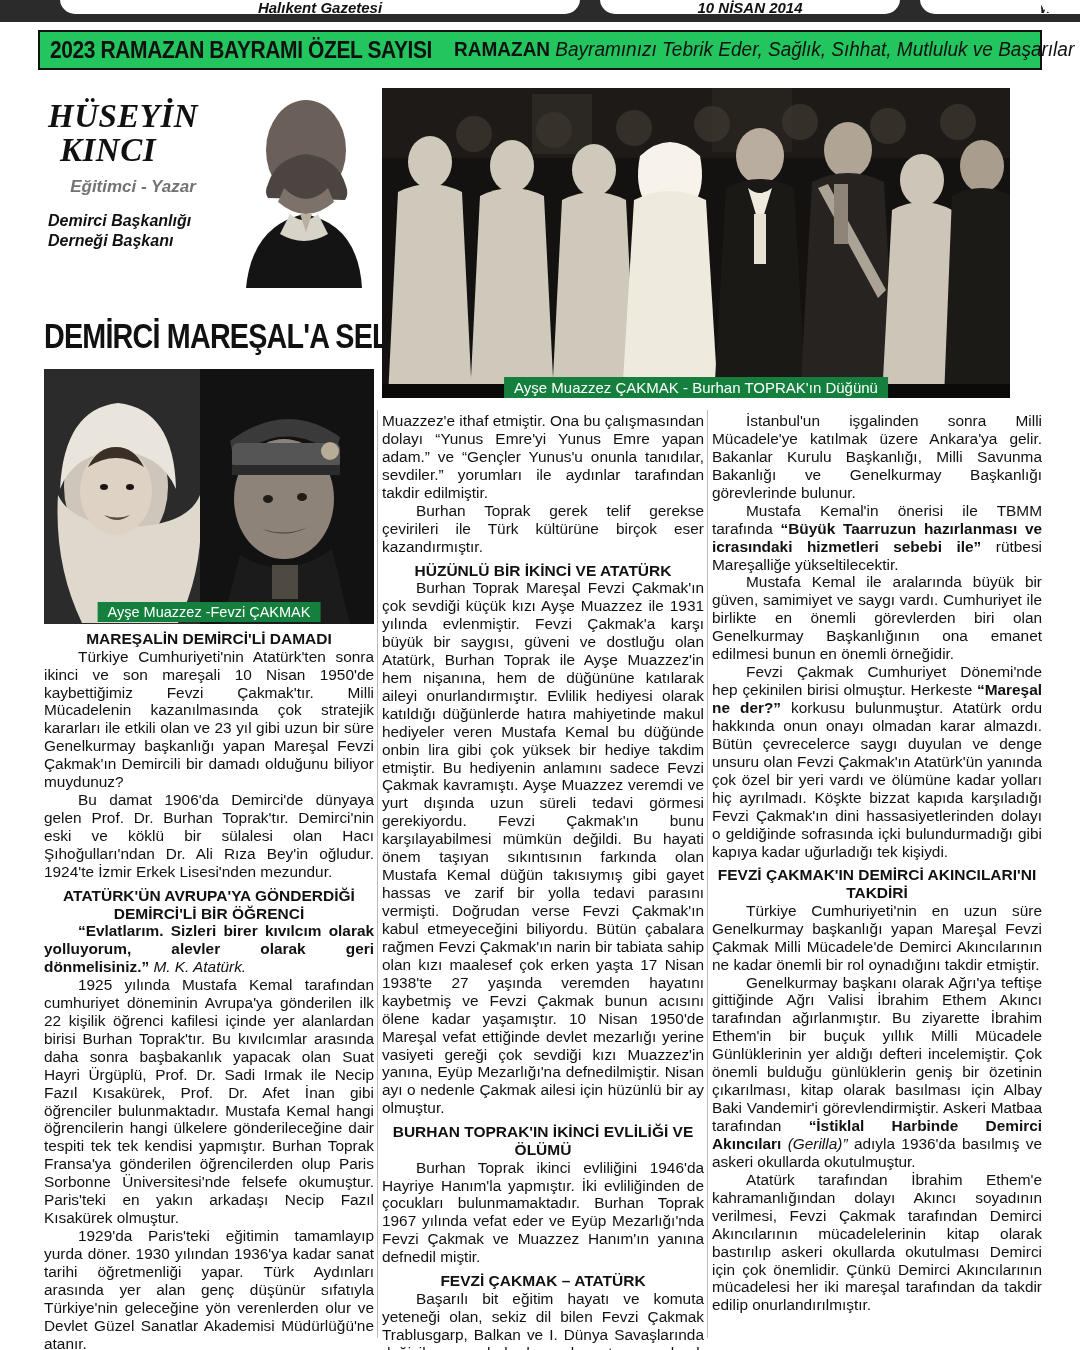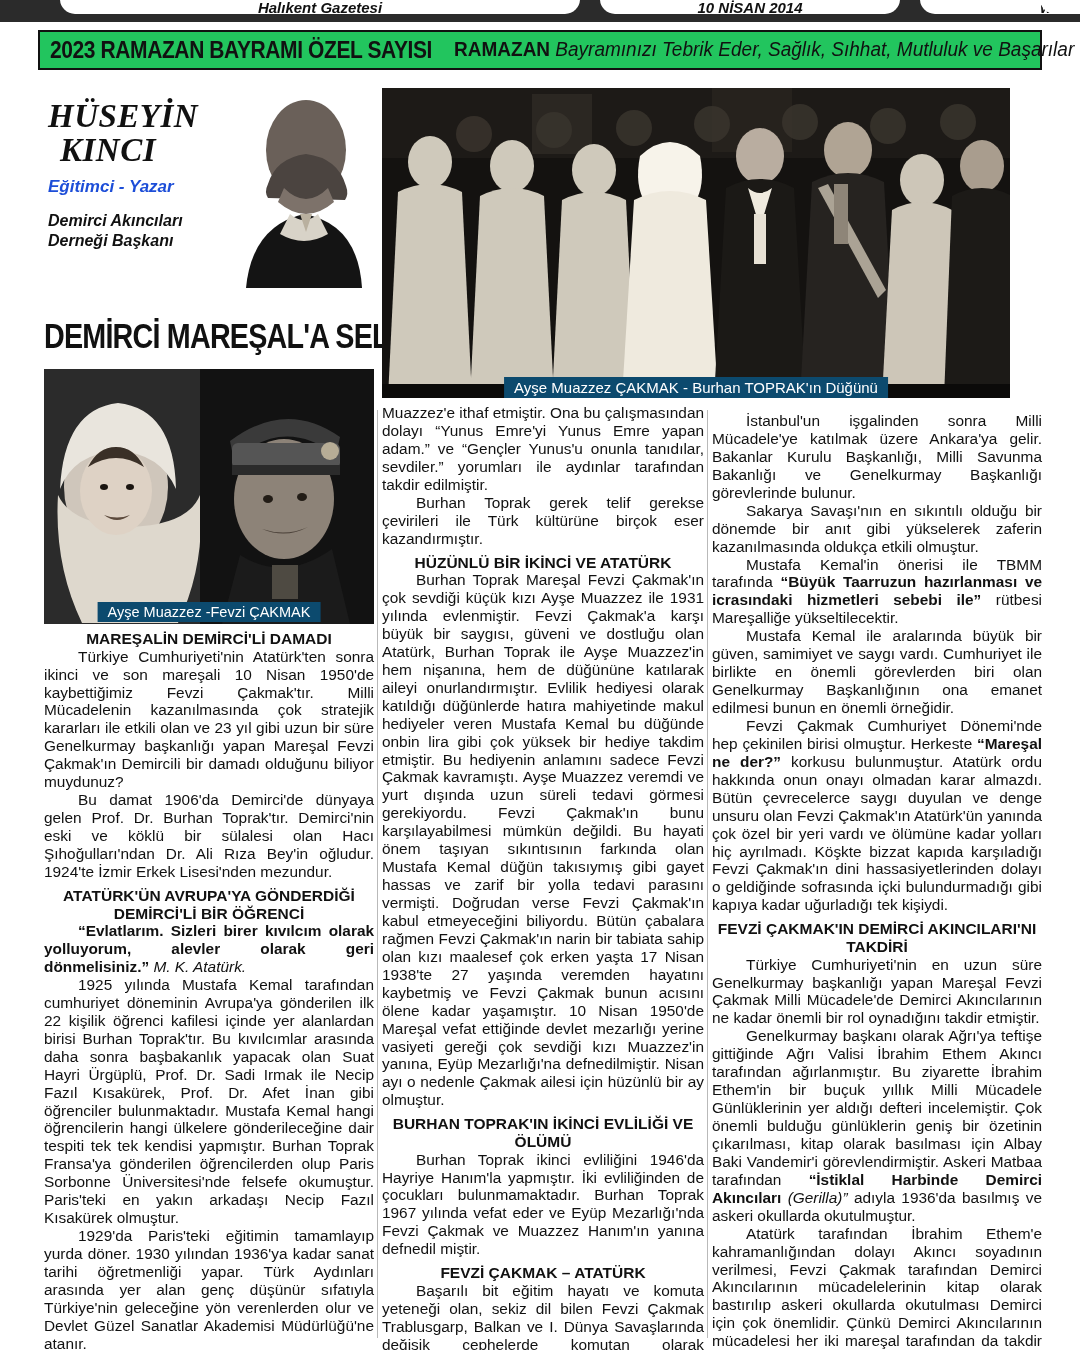--- a/index.html
+++ b/index.html
@@ -58,42 +58,42 @@
 
   
   .author-card{position:relative;width:330px;height:232px;}
   .author-text{position:absolute;left:4px;top:12px;width:170px;}
   .author-name1,.author-name2{
     font-family:"Liberation Serif", serif;font-weight:bold;font-style:italic;
     font-size:33px;line-height:1.02;letter-spacing:0.5px;color:#111;
   }
   .author-name2{padding-left:12px;}
   .author-role{
-    font-style:italic;font-weight:bold;font-size:17px;margin-top:10px;color:#1d4ed8;
+    font-style:italic;font-weight:bold;font-size:17px;margin-top:10px;color:#737373;text-align:center;
   }
   .author-org{
     font-style:italic;font-weight:bold;font-size:16px;line-height:1.22;margin-top:14px;color:#111;
   }
   .author-photo{
     position:absolute;right:0;top:0;width:148px;height:200px;overflow:hidden;
     background:#cfcfcf;
   }
   .headline{
     width:330px;margin-top:2px;
     font-weight:900;font-size:29px;line-height:1;letter-spacing:-0.8px;
     white-space:nowrap;transform:scaleY(1.18) scaleX(0.99);transform-origin:left center;
   }
 
   
   .photo{position:relative;background:#161616;overflow:hidden;}
   .photo-left{width:330px;height:255px;margin-top:18px;}
   .photo-top{width:628px;height:310px;}
   .cap{
     position:absolute;left:50%;transform:translateX(-50%);bottom:2px;
-    background:#0c4a6e;color:#fff;font-size:14.5px;padding:2px 10px;white-space:nowrap;
+    background:#15803d;color:#fff;font-size:14.5px;padding:2px 10px;white-space:nowrap;
   }
   .photo-top .cap{font-size:15px;bottom:0;}
 
   
   .sub{
     text-align:center;font-weight:bold;font-size:15.5px;line-height:1.14;
     margin:6px 0 0 0;
   }
   p.body{
     margin:0;text-align:justify;text-justify:inter-word;
@@ -132,21 +132,21 @@
   <div class="rule rule-a"></div>
   <div class="rule rule-b"></div>
 
   <div class="col col-1">
 
     <div class="author-card">
       <div class="author-text">
         <div class="author-name1">HÜSEYİN</div>
         <div class="author-name2">KINCI</div>
         <div class="author-role">Eğitimci - Yazar</div>
-        <div class="author-org" style="white-space:pre-line">Demirci Akıncıları
+        <div class="author-org" style="white-space:pre-line">Demirci Başkanlığı
 Derneği Başkanı</div>
       </div>
       <div class="author-photo">
         <svg width="148" height="200" viewBox="0 0 148 200" preserveAspectRatio="none" aria-hidden="true">
           <rect width="148" height="200" fill="#ffffff"></rect>
           <ellipse cx="80" cy="62" rx="40" ry="50" fill="#6a6059"></ellipse>
           <path d="M42 110 q-4 -6 0 -14 q8 -26 38 -30 q32 4 40 32 q3 8 -1 14 z" fill="#4b4440"></path>
           <path d="M58 100 q22 22 44 0 l6 14 q-28 24 -56 0 z" fill="#7d726a"></path>
           <path d="M20 200 q6 -62 58 -74 q54 10 58 74 z" fill="#141414"></path>
           <path d="M64 126 q14 12 28 0 l10 20 q-24 14 -48 0 z" fill="#d8d3c8"></path>
@@ -244,34 +244,33 @@
           <circle cx="330" cy="36" r="18"></circle>
             <circle cx="418" cy="34" r="18"></circle>
             <circle cx="506" cy="38" r="18"></circle>
           <circle cx="576" cy="34" r="18"></circle>
         </g>
         <rect x="0" y="296" width="628" height="14" fill="#0b0a09"></rect>
       </svg>
       <div class="cap">Ayşe Muazzez ÇAKMAK  - Burhan TOPRAK'ın Düğünü</div>
     </div>
 
-    <p class="body noind" style="margin-top:6px">Muazzez'e ithaf etmiştir. Ona bu çalışmasından dolayı “Yunus Emre'yi Yunus Emre yapan adam.” ve “Gençler Yunus'u onunla tanıdılar, sevdiler.” yorumları ile aydınlar tarafından takdir edilmiştir.</p>
+    <p class="body noind" style="margin-top:14px">Muazzez'e ithaf etmiştir. Ona bu çalışmasından dolayı “Yunus Emre'yi Yunus Emre yapan adam.” ve “Gençler Yunus'u onunla tanıdılar, sevdiler.” yorumları ile aydınlar tarafından takdir edilmiştir.</p>
     <p class="body">Burhan Toprak gerek telif gerekse çevirileri ile Türk kültürüne birçok eser kazandırmıştır.</p>
     <div class="sub">HÜZÜNLÜ BİR İKİNCİ VE ATATÜRK</div>
     <p class="body">Burhan Toprak Mareşal Fevzi Çakmak'ın çok sevdiği küçük kızı Ayşe Muazzez ile 1931 yılında evlenmiştir. Fevzi Çakmak'a karşı büyük bir saygısı, güveni ve dostluğu olan Atatürk, Burhan Toprak ile Ayşe Muazzez'in hem nişanına, hem de düğününe katılarak aileyi onurlandırmıştır. Evlilik hediyesi olarak katıldığı düğünlerde hatıra mahiyetinde makul hediyeler veren Mustafa Kemal bu düğünde onbin lira gibi çok yüksek bir hediye takdim etmiştir. Bu hediyenin anlamını sadece Fevzi Çakmak kavramıştı. Ayşe Muazzez veremdi ve yurt dışında uzun süreli tedavi görmesi gerekiyordu. Fevzi Çakmak'ın bunu karşılayabilmesi mümkün değildi. Bu hayati önem taşıyan sıkıntısının farkında olan Mustafa Kemal düğün takısıymış gibi gayet hassas ve zarif bir yolla tedavi parasını vermişti. Doğrudan verse Fevzi Çakmak'ın kabul etmeyeceğini biliyordu. Bütün çabalara rağmen Fevzi Çakmak'ın narin bir tabiata sahip olan kızı maalesef çok erken yaşta 17 Nisan 1938'te 27 yaşında veremden hayatını kaybetmiş ve Fevzi Çakmak bunun acısını ölene kadar yaşamıştır. 10 Nisan 1950'de Mareşal vefat ettiğinde devlet mezarlığı yerine vasiyeti gereği çok sevdiği kızı Muazzez'in yanına, Eyüp Mezarlığı'na defnedilmiştir. Nisan ayı o nedenle Çakmak ailesi için hüzünlü bir ay olmuştur.</p>
     <div class="sub">BURHAN TOPRAK'IN İKİNCİ EVLİLİĞİ VE ÖLÜMÜ</div>
     <p class="body">Burhan Toprak ikinci evliliğini 1946'da Hayriye Hanım'la yapmıştır. İki evliliğinden de çocukları bulunmamaktadır. Burhan Toprak 1967 yılında vefat eder ve Eyüp Mezarlığı'nda Fevzi Çakmak ve Muazzez Hanım'ın yanına defnedil miştir.</p>
     <div class="sub">FEVZİ ÇAKMAK – ATATÜRK</div>
     <p class="body">Başarılı bit eğitim hayatı ve komuta yeteneği olan, sekiz dil bilen Fevzi Çakmak Trablusgarp, Balkan ve I. Dünya Savaşlarında değişik cephelerde komutan olarak bulunmuştur.</p>
 
   </div>
 
   <div class="col col-3" style="top:412px">
     <p class="body">İstanbul'un işgalinden sonra Milli Mücadele'ye katılmak üzere Ankara'ya gelir. Bakanlar Kurulu Başkanlığı, Milli Savunma Bakanlığı ve Genelkurmay Başkanlığı görevlerinde bulunur.</p>
-    <p class="body">Sakarya Savaşı'nın en sıkıntılı olduğu bir dönemde bir anıt gibi yükselerek zaferin kazanılmasında oldukça etkili olmuştur.</p>
     <p class="body">
       <span>Mustafa Kemal'in önerisi ile TBMM tarafında </span><b>“Büyük Taarruzun hazırlanması ve icrasındaki hizmetleri sebebi ile”</b><span> rütbesi Mareşalliğe yükseltilecektir.</span>
     </p>
     <p class="body">Mustafa Kemal ile aralarında büyük bir güven, samimiyet ve saygı vardı. Cumhuriyet ile birlikte en önemli görevlerden biri olan Genelkurmay Başkanlığının ona emanet edilmesi bunun en önemli örneğidir.</p>
     <p class="body">
       <span>Fevzi Çakmak Cumhuriyet Dönemi'nde hep çekinilen birisi olmuştur. Herkeste </span><b>“Mareşal ne der?”</b><span> korkusu bulunmuştur. Atatürk ordu hakkında onun onayı olmadan karar almazdı. Bütün çevrecelerce saygı duyulan ve denge unsuru olan Fevzi Çakmak'ın Atatürk'ün yanında çok özel bir yeri vardı ve ölümüne kadar yolları hiç ayrılmadı. Köşkte bizzat kapıda karşıladığı Fevzi Çakmak'ın dini hassasiyetlerinden dolayı o geldiğinde sofrasında içki bulundurmadığı gibi kapıya kadar uğurladığı tek kişiydi.</span>
     </p>
     <div class="sub">FEVZİ ÇAKMAK'IN DEMİRCİ AKINCILARI'NI TAKDİRİ</div>
     <p class="body">Türkiye Cumhuriyeti'nin en uzun süre Genelkurmay başkanlığı yapan Mareşal Fevzi Çakmak Milli Mücadele'de Demirci Akıncılarının ne kadar önemli bir rol oynadığını takdir etmiştir.</p>
     <p class="body">

